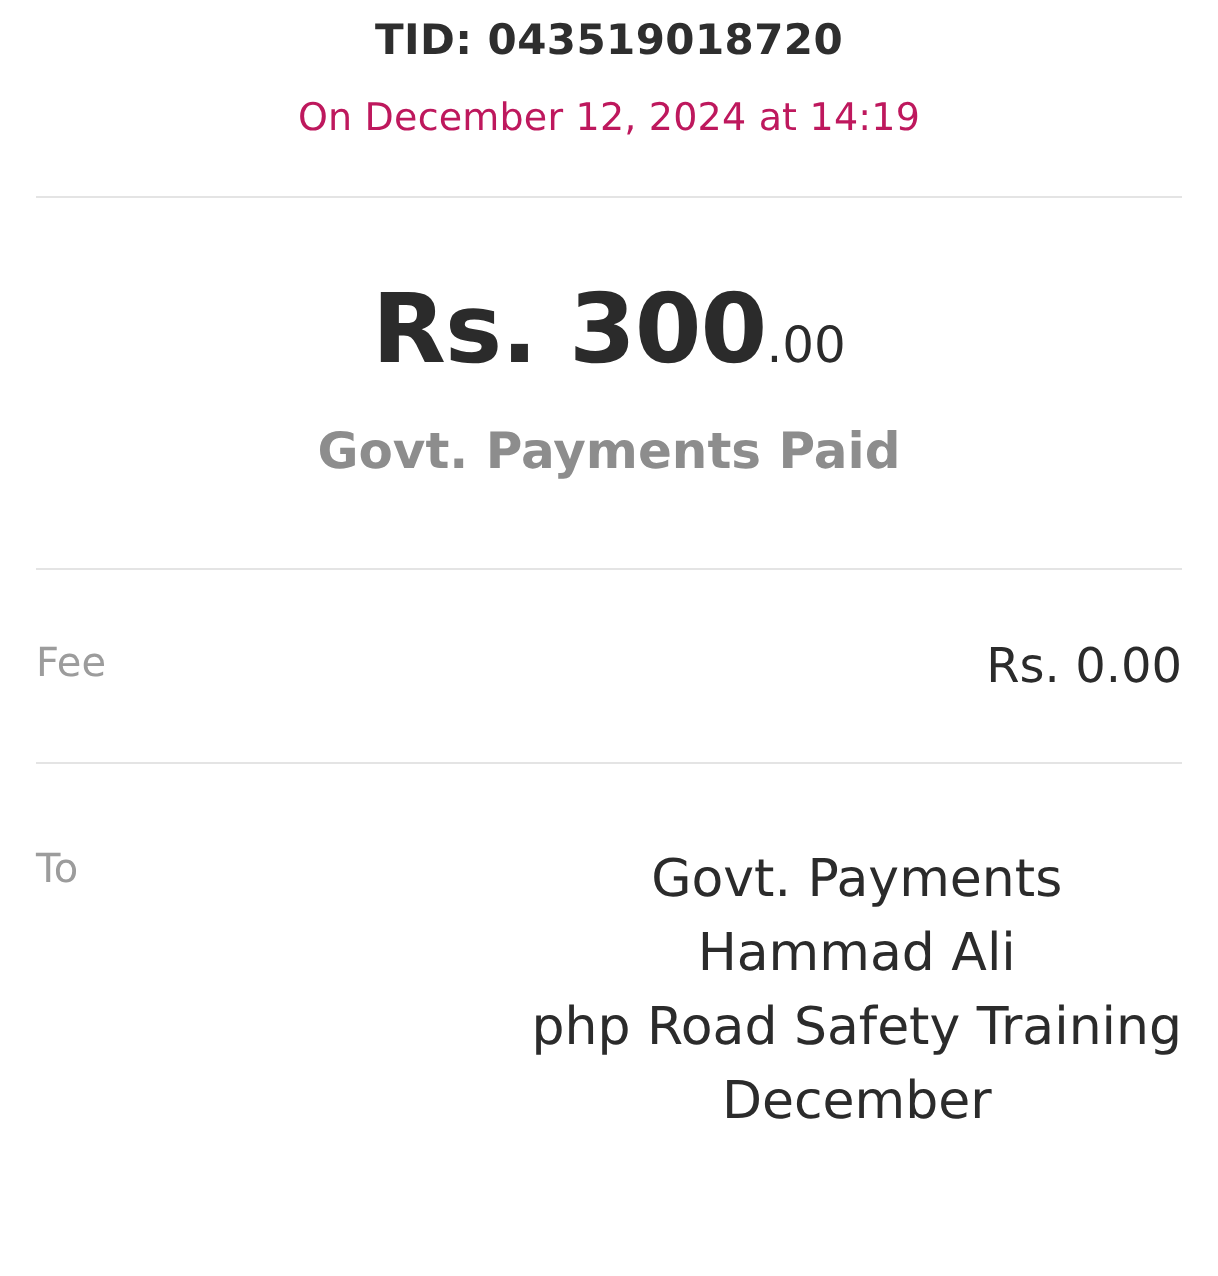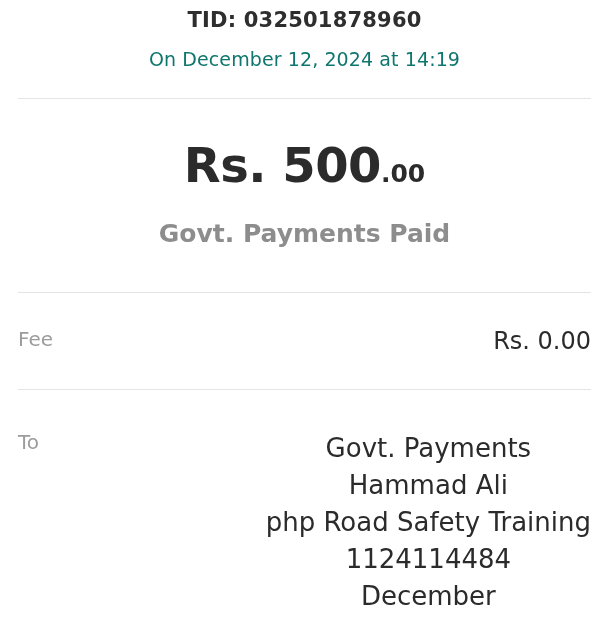--- a/index.html
+++ b/index.html
@@ -26,21 +26,21 @@
     text-align: center;
     font-size: 21px;
     font-weight: bold;
     color: #2e2e2e;
     letter-spacing: 0.2px;
     margin-top: 8px;
   }
   .datetime {
     text-align: center;
     font-size: 19px;
-    color: #0f766e;
+    color: #be185d;
     margin-top: 16px;
     letter-spacing: 0.1px;
   }
   .divider {
     height: 1px;
     background: #e4e4e4;
     margin: 0;
   }
   .div-1 { margin-top: 28px; }
   .amount-block {
@@ -49,30 +49,30 @@
   }
   .amount {
     font-size: 48px;
     font-weight: bold;
     color: #2b2b2b;
     line-height: 1;
     letter-spacing: -0.5px;
   }
   .amount .cents {
     font-size: 25px;
-    font-weight: bold;
+    font-weight: normal;
     letter-spacing: 0;
     margin-top: 8px;
   }
   .status {
     text-align: center;
     font-size: 25px;
     font-weight: bold;
     color: #8d8d8d;
-    margin-top: 30px;
+    margin-top: 22px;
   }
   .div-2 { margin-top: 44px; }
   .row {
     display: flex;
     align-items: flex-start;
     justify-content: space-between;
   }
   .row-fee {
     padding-top: 34px;
     padding-bottom: 34px;
@@ -101,45 +101,44 @@
   .to-value div {
     white-space: nowrap;
     text-align: center;
   }
 </style>
 </head>
 <body>
 
 <div class="receipt">
 
-  <div class="tid">TID: 032501878960</div>
+  <div class="tid">TID: 043519018720</div>
 
   <div class="datetime">On December 12, 2024 at 14:19</div>
 
   <div class="divider div-1"></div>
 
   <div class="amount-block">
-    <div class="amount"><span>Rs. 500</span><span class="cents">.00</span></div>
+    <div class="amount"><span>Rs. 300</span><span class="cents">.00</span></div>
   </div>
 
   <div class="status">Govt. Payments Paid</div>
 
   <div class="divider div-2"></div>
 
   <div class="row row-fee">
     <div class="row-label">Fee</div>
     <div class="row-value">Rs. 0.00</div>
   </div>
 
   <div class="divider"></div>
 
   <div class="row row-to">
     <div class="row-label">To</div>
     <div class="to-value">
       <div>Govt. Payments</div>
       <div>Hammad Ali</div>
       <div>php Road Safety Training</div>
-      <div>1124114484</div>
       <div>December</div>
     </div>
   </div>
 
 </div>
 
 </body></html>

